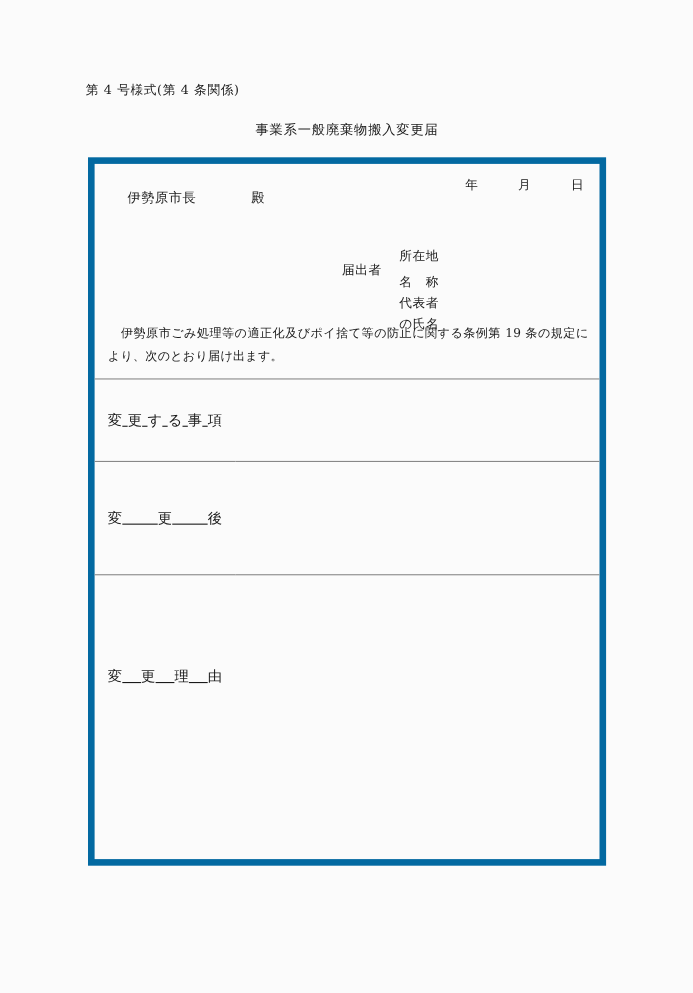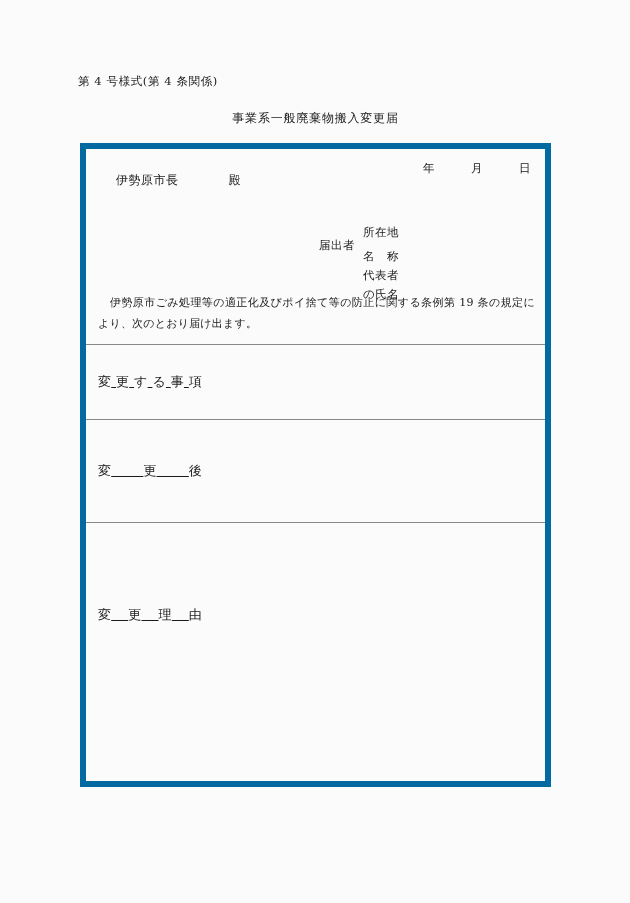--- a/index.html
+++ b/index.html
@@ -88,21 +88,20 @@
     display: flex;
     align-items: flex-start;
     font-size: 11.5px;
   }
   .submitter-label {
     width: 52px;
     padding-top: 24px;
     letter-spacing: 0.5px;
     white-space: pre;
     flex: 0 0 auto;
-    text-align: center;
   }
   .submitter-fields {
     flex: 1 1 auto;
   }
   .field-row {
     display: flex;
     align-items: flex-end;
     height: 24px;
   }
   .field-row.tight {

